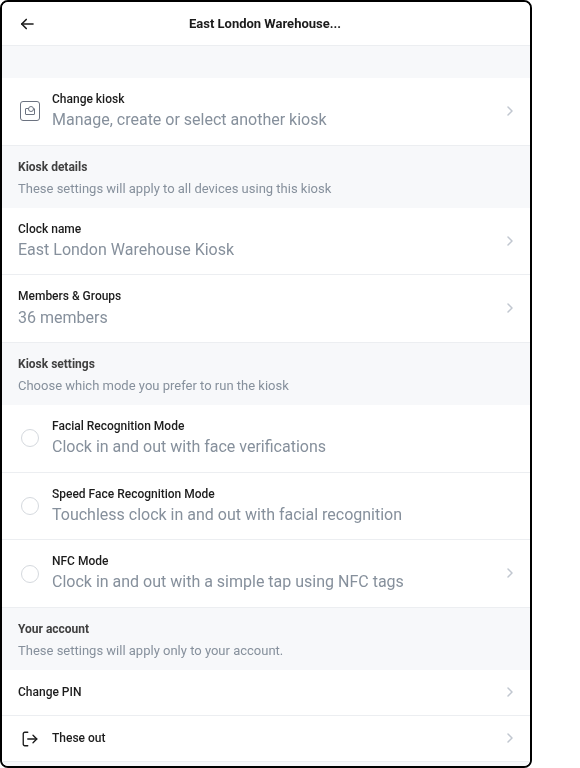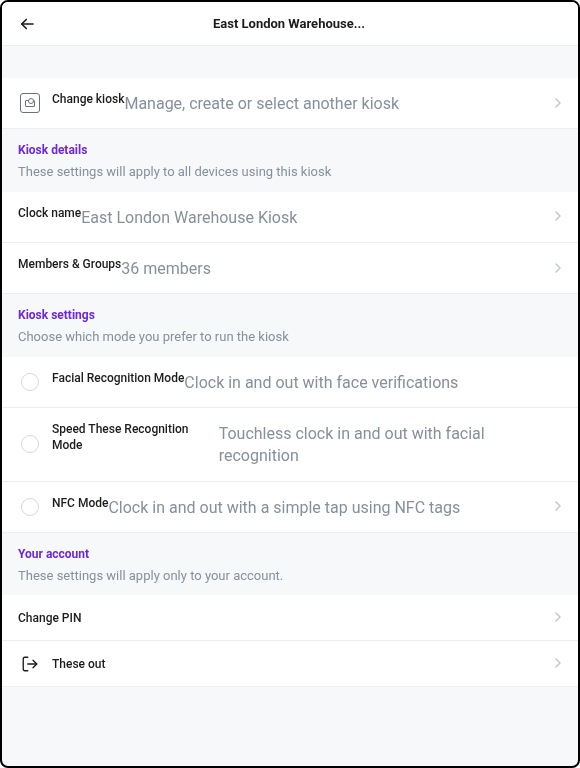--- a/index.html
+++ b/index.html
@@ -1,27 +1,27 @@
 <!DOCTYPE html>
 <html><head>
   <meta charset="utf-8">
   <style>
     * { box-sizing: border-box; margin: 0; padding: 0; font-family: -apple-system, BlinkMacSystemFont, "Segoe UI", Roboto, Helvetica, Arial, sans-serif; }
     body { width: 580px; height: 768px; background: #fff; overflow: hidden; }
-    .frame { width: 580px; height: 768px; border: 2px solid #000; border-radius: 8px; background: #f7f8fa; position: relative; overflow: hidden; }
+    .frame { width: 532px; height: 768px; border: 2px solid #000; border-radius: 8px; background: #f7f8fa; position: relative; overflow: hidden; }
     .header { display: flex; align-items: center; height: 44px; background: #fff; padding: 0 16px; border-bottom: 1px solid #eceef1; }
     .header .title { flex: 1; text-align: center; font-weight: 700; font-size: 13px; color: #1c1c1c; margin-left: -20px; }
     .back-icon svg { display: block; }
     .section-gap { height: 32px; background: #f7f8fa; }
     .section-header { background: #f7f8fa; padding: 14px 16px 10px; }
-    .section-title { font-weight: 700; font-size: 12px; color: #6d28d9; margin-bottom: 6px; }
+    .section-title { font-weight: 700; font-size: 12px; color: #404040; margin-bottom: 6px; }
     .section-subtitle { font-size: 13px; color: #86909c; line-height: 1.4; }
     .row { background: #fff; display: flex; align-items: center; padding: 13px 16px; border-bottom: 1px solid #eceef1; position: relative; min-height: 46px; }
     .row .leading { width: 24px; display: flex; align-items: center; justify-content: center; margin-right: 10px; flex-shrink: 0; }
-    .row .content { flex: 1; display: flex; flex-direction: row; min-width: 0; }
+    .row .content { flex: 1; display: flex; flex-direction: column; min-width: 0; }
     .row .primary { font-size: 12px; color: #1c1c1c; font-weight: 500; line-height: 1.35; }
     .row .secondary { font-size: 16px; color: #86909c; line-height: 1.4; margin-top: 2px; }
     .row .chevron { flex-shrink: 0; margin-left: 8px; color: #c1c7d0; }
     .radio { width: 18px; height: 18px; border-radius: 50%; border: 1.5px solid #d5d9de; background: #fff; display: flex; align-items: center; justify-content: center; }
     .radio.checked { border: none; background: #4caf50; }
     .radio.checked svg { display: block; }
     .cta { text-align: center; padding: 22px 0 26px; background: #f7f8fa; }
     .kiosk-icon-box { width: 20px; height: 20px; border: 1.3px solid #6b7280; border-radius: 3px; display:flex; align-items:center; justify-content:center; }
     .kiosk-inner { width:10px; height:7px; border:1.2px solid #6b7280; border-radius:1px; position:relative; }
     .kiosk-inner::after { content:""; position:absolute; width:4px; height:4px; border-radius:50%; border:1px solid #6b7280; left:2px; top:-3px; background:#fff; }
@@ -103,21 +103,21 @@
         <div class="content">
           <span class="primary">Facial Recognition Mode</span>
           <span class="secondary">Clock in and out with face verifications</span>
         </div>
       </div>
       <div class="row">
         <div class="leading">
           <div class="radio"></div>
         </div>
         <div class="content">
-          <span class="primary">Speed These Recognition Mode</span>
+          <span class="primary">Speed Face Recognition Mode</span>
           <span class="secondary">Touchless clock in and out with facial recognition</span>
         </div>
       </div>
       <div class="row">
         <div class="leading">
           <div class="radio"></div>
         </div>
         <div class="content">
           <span class="primary">NFC Mode</span>
           <span class="secondary">Clock in and out with a simple tap using NFC tags</span>

